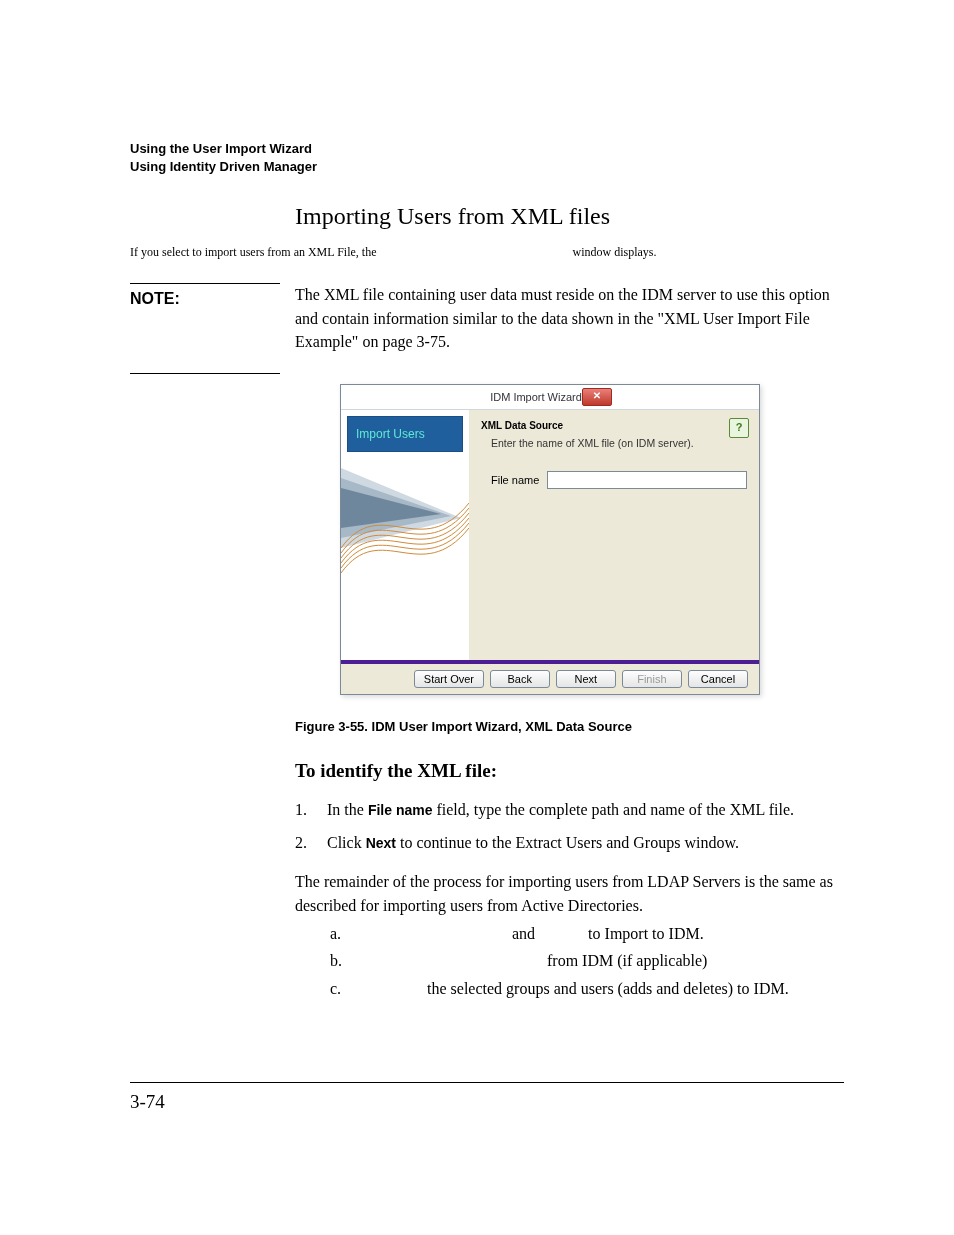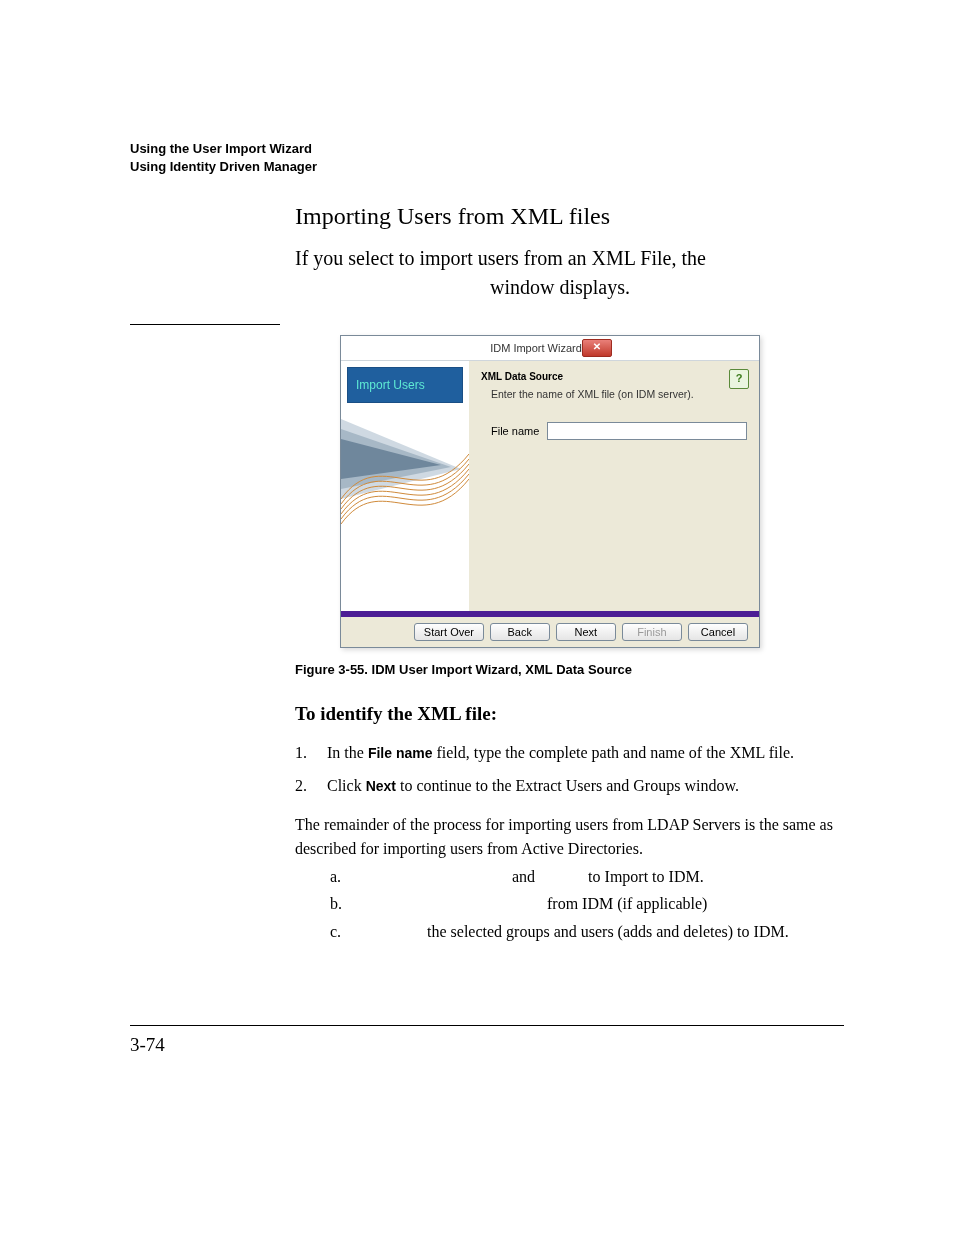--- a/index.html
+++ b/index.html
@@ -23,23 +23,22 @@
     line-height: 1.35;
     margin-bottom: 28px;
   }
   .section-title {
     font-family: "Times New Roman", serif;
     font-size: 24px;
     margin-left: 165px;
     margin-bottom: 14px;
   }
   .body-text {
-    font-size: 20px;
+    font-size: 12px;
     line-height: 1.45;
-    margin-left: 165px;
   }
   .intro {
     margin-bottom: 22px;
   }
   .note-row {
     display: flex;
     margin-bottom: 20px;
   }
   .note-label-col {
     width: 150px;
@@ -176,21 +175,21 @@
     flex: 1;
     border: 1px solid #7a8a99;
     background: #fff;
     height: 18px;
     box-sizing: border-box;
     padding: 1px 3px;
     font-size: 11px;
   }
   .wizard-buttons {
     background: #ece9d8;
-    border-top: 6px solid #4c1d95;
+    border-top: 4px solid #4c1d95;
     padding: 6px 11px;
     display: flex;
     gap: 6px;
     align-items: center;
   }
   .wizard-buttons .spacer-left { width: 60px; }
   .wbtn {
     font-family: Tahoma, Arial, sans-serif;
     font-size: 11px;
     padding: 2px 0;
@@ -206,21 +205,21 @@
     cursor: default;
   }
   .wbtn.startover { width: 72px; }
   .wbtn.cancel { margin-left: auto; }
 
   .figure-caption {
     font-family: Arial, Helvetica, sans-serif;
     font-weight: bold;
     font-size: 13px;
     margin-left: 165px;
-    margin-top: 14px;
+    margin-top: 24px;
     margin-bottom: 26px;
   }
   .sub-heading {
     font-weight: bold;
     font-size: 19px;
     margin-left: 165px;
     margin-bottom: 14px;
   }
   .ol {
     margin-left: 165px;
@@ -279,20 +278,27 @@
   </div>
 
   <div class="section-title">Importing Users from XML files</div>
 
   <div class="body-text intro">
     <span>If you select to import users from an XML File, the</span>
     <span class="gap" style="width:190px;"></span>
     <span>window displays.</span>
   </div>
 
+  <div class="note-row">
+    <div class="note-label-col">
+      <div class="note-rule"></div>
+      <div class="note-label">NOTE:</div>
+    </div>
+    <div class="note-body">The XML file containing user data must reside on the IDM server to use this option and contain information similar to the data shown in the "XML User Import File Example" on page 3-75.</div>
+  </div>
   <div class="note-bottom-rule"></div>
 
   <div class="wizard-wrap">
     <div class="wizard">
       <div class="wizard-titlebar">
         <span class="wizard-title">IDM Import Wizard</span>
         <span class="wizard-close">✕</span>
       </div>
       <div class="wizard-body">
         <div class="wizard-side">

